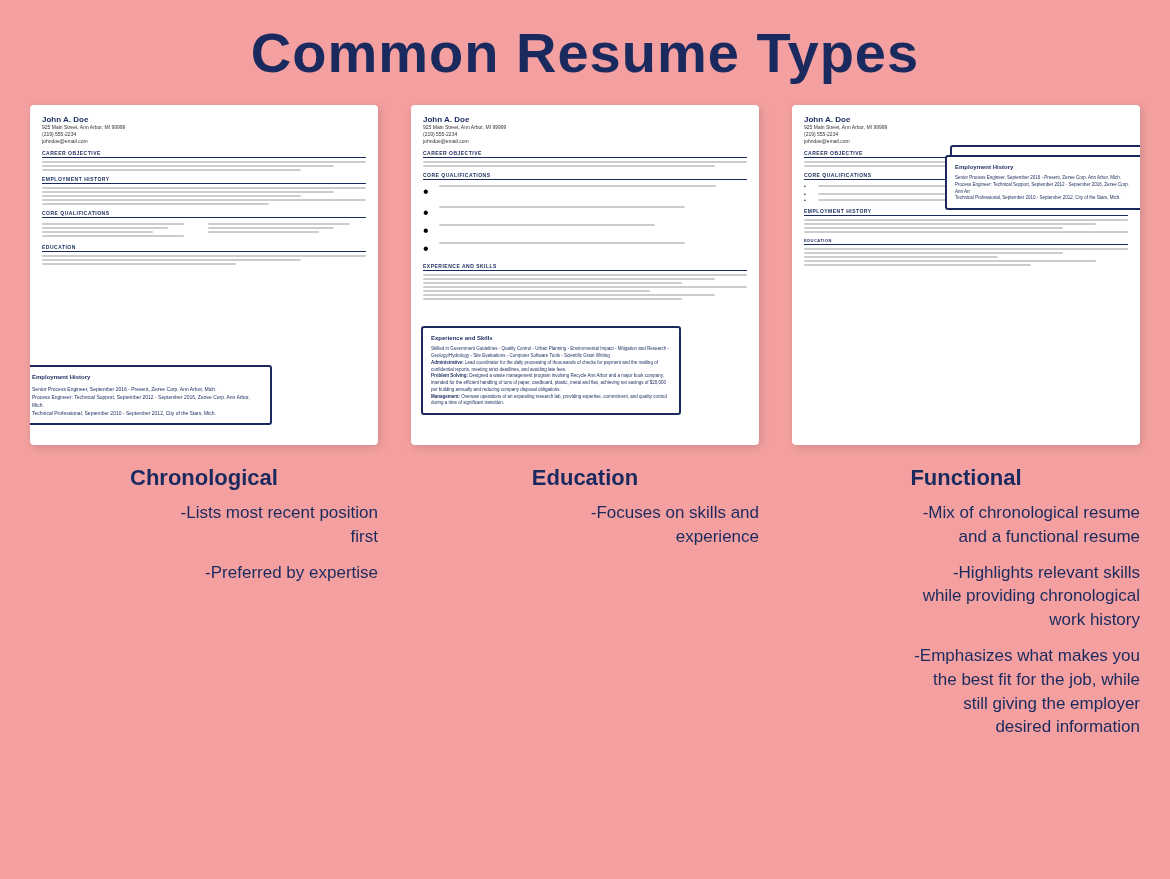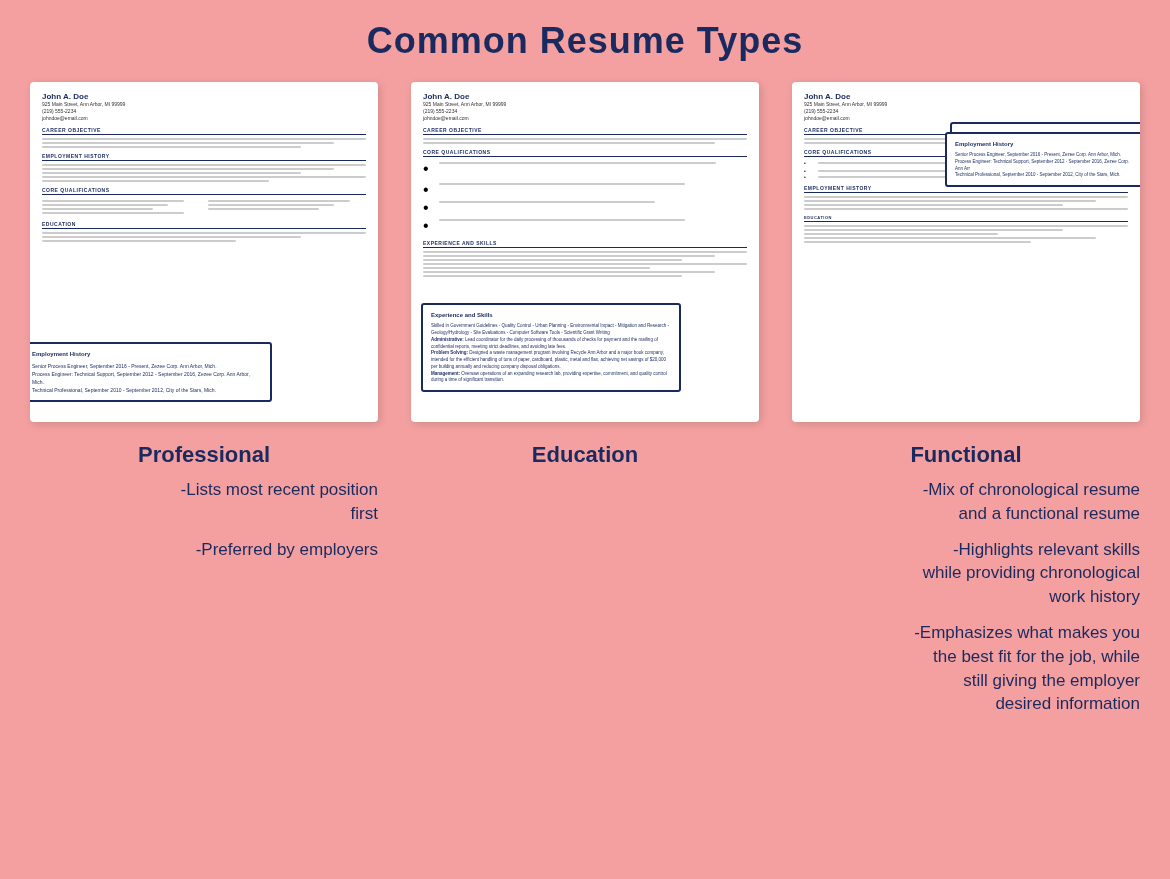--- a/index.html
+++ b/index.html
@@ -11,21 +11,21 @@
       overflow: hidden;
     }
     .page-wrapper {
       width: 1170px;
       height: 879px;
       background-color: #f4a0a0;
       padding: 20px 30px;
     }
     .main-title {
       text-align: center;
-      font-size: 36px;
+      font-size: 56px;
       font-weight: bold;
       color: #1a2a5e;
       margin-bottom: 20px;
       letter-spacing: 1px;
     }
     .columns {
       display: flex;
       justify-content: space-between;
       gap: 33px;
     }
@@ -183,24 +183,24 @@
         <div class="callout-box callout-employment">
           <div class="callout-label">Employment History</div>
           <div style="font-size:5px;line-height:1.6;color:#1a2a5e;">
             Senior Process Engineer, September 2016 - Present, Zezee Corp. Ann Arbor, Mich.<br>
             Process Engineer: Technical Support, September 2012 - September 2016, Zezee Corp. Ann Arbor, Mich.<br>
             Technical Professional, September 2010 - September 2012, City of the Stars, Mich.
           </div>
         </div>
       </div>
 
-      <div class="col-title">Professional</div>
+      <div class="col-title">Chronological</div>
       <div class="bullet-list">
         <div class="bullet-item">-Lists most recent position<br>&nbsp;first</div>
-        <div class="bullet-item">-Preferred by employers</div>
+        <div class="bullet-item">-Preferred by expertise</div>
       </div>
     </div>
 
     <div class="column">
       <div class="resume-card">
         <div class="resume-name">John A. Doe</div>
         <div class="resume-info">925 Main Street, Ann Arbor, MI 99999<br>(219) 555-2234<br>johndoe@email.com</div>
         <div class="resume-section-label">Career Objective</div>
         <div class="resume-line w100 thin"></div>
         <div class="resume-line w90 thin"></div>
@@ -244,20 +244,21 @@
             Skilled in Government Guidelines - Quality Control - Urban Planning - Environmental Impact - Mitigation and Research - Geology/Hydrology - Site Evaluations - Computer Software Tools - Scientific Grant Writing<br>
             <span style="font-weight:bold;">Administrative:</span> Lead coordinator for the daily processing of thoousands of checks for payment and the mailing of confidential reports, meeting strict deadlines, and avoiding late fees.<br>
             <span style="font-weight:bold;">Problem Solving:</span> Designed a waste management program involving Recycle Ann Arbor and a major book company, intended for the efficient handling of tons of paper, cardboard, plastic, metal and flax, achieving net savings of $20,000 per building annually and reducing company disposal obligations.<br>
             <span style="font-weight:bold;">Management:</span> Oversaw operations of an expanding research lab, providing expertise, commitment, and quality control during a time of significant transition.
           </div>
         </div>
       </div>
 
       <div class="col-title">Education</div>
       <div class="bullet-list">
+        <div class="bullet-item">-Focuses on skills and<br>&nbsp;experience</div>
       </div>
     </div>
 
     <div class="column">
       <div class="resume-card">
         <div class="resume-name">John A. Doe</div>
         <div class="resume-info">925 Main Street, Ann Arbor, MI 99999<br>(219) 555-2234<br>johndoe@email.com</div>
         <div class="resume-section-label">Career Objective</div>
         <div class="resume-line w100 thin"></div>
         <div class="resume-line w90 thin"></div>

